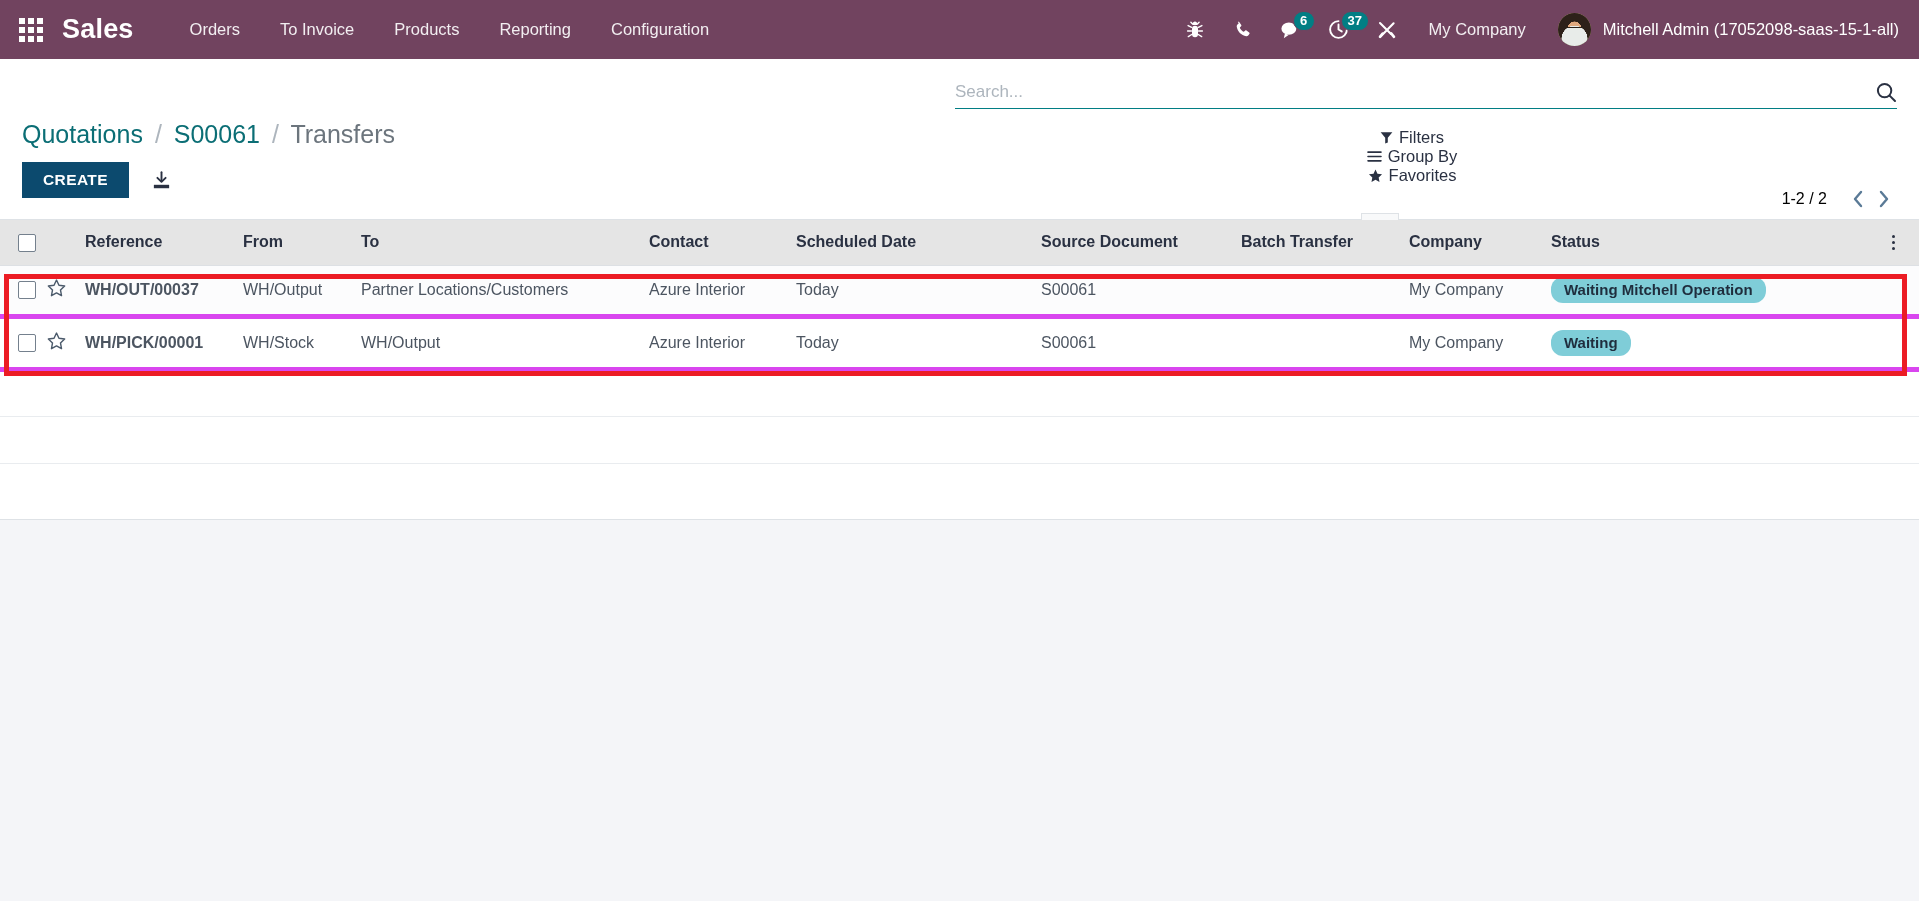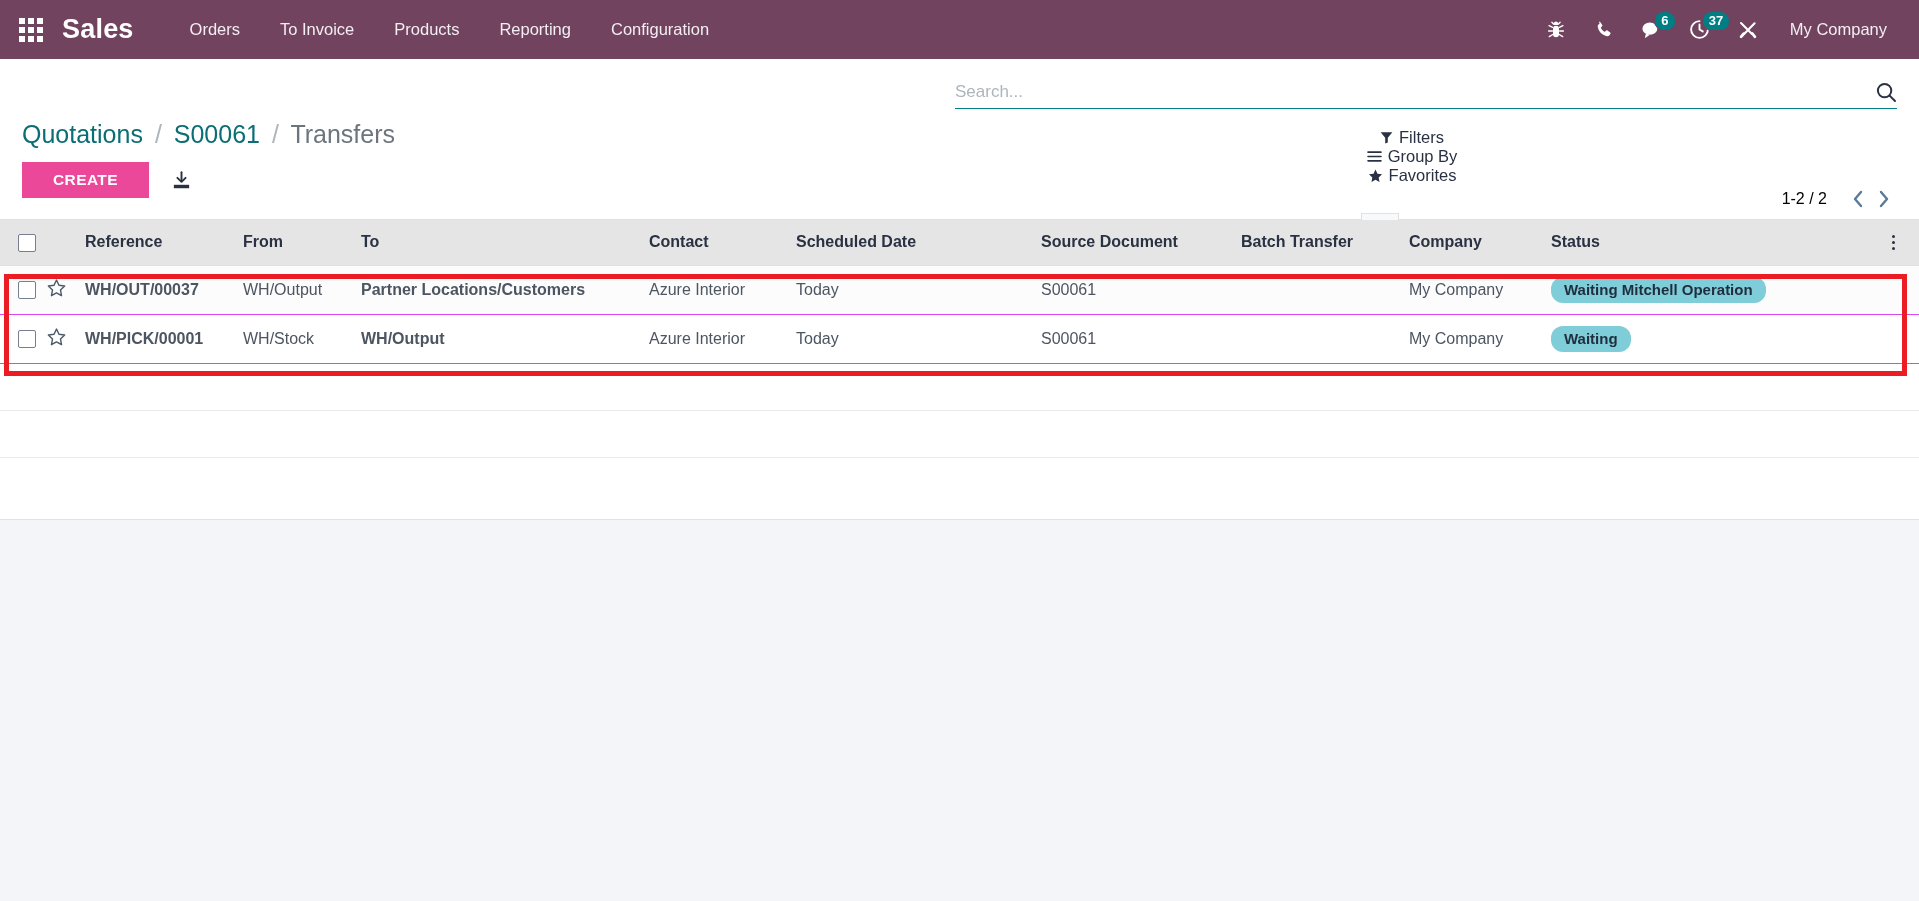--- a/index.html
+++ b/index.html
@@ -155,27 +155,27 @@
   }
   .breadcrumb .crumb-sep { color: #adb5bd; margin: 0 5px; }
   .breadcrumb .crumb-active { color: #6c757d; }
 
   .cp-buttons {
     display: flex;
     align-items: center;
     margin-top: 13px;
   }
   .btn-create {
-    background: #ec4899;
+    background: #0c4a6e;
     color: #ffffff;
     border: none;
     font-size: 15.5px;
     font-weight: bold;
     letter-spacing: .4px;
-    padding: 9px 31px;
+    padding: 9px 21px;
     cursor: pointer;
     font-family: "Liberation Sans", sans-serif;
   }
   .import-icon {
     margin-left: 22px;
     cursor: pointer;
     color: #2a3142;
     display: flex; align-items: center;
   }
 
@@ -286,35 +286,35 @@
     background: #e5e5e5;
     border-bottom: 1px solid #dde0e4;
     white-space: nowrap;
     cursor: pointer;
     user-select: none;
   }
   table.list tbody td {
     font-size: 16px;
     color: #4c5561;
     padding: 11px 8px 11px 0;
-    border-bottom: 1px solid #d946ef;
+    border-bottom: 5px solid #d946ef;
     white-space: nowrap;
     overflow: hidden;
     text-overflow: ellipsis;
   }
   tbody tr.data-row { cursor: pointer; }
   tbody tr.data-row:nth-child(odd) { background: #fcfcfd; }
   tbody tr.empty-row td { border-bottom: 1px solid #e9ecef; height: 47px; }
 
   
   .col-check   { width: 47px; padding-left: 18px !important; }
   .col-star    { width: 38px; }
   .col-ref     { width: 158px; }
   .col-from    { width: 118px; }
-  .col-to      { width: 288px; font-weight: bold; }
+  .col-to      { width: 288px; }
   .col-contact { width: 147px; }
   .col-sched   { width: 245px; }
   .col-source  { width: 200px; }
   .col-batch   { width: 168px; }
   .col-company { width: 142px; }
   .col-status  { width: auto; }
   .col-opts    { width: 32px; }
 
   .cell-ref { font-weight: bold; color: #2a3142; }
   .cell-date { color: #a9792a; color: #ab7a1f; }
@@ -426,20 +426,27 @@
 
     <div class="sys-icon" title="Developer Tools">
       <svg width="20" height="20" viewBox="0 0 20 20" fill="none" stroke="#fff" stroke-width="2.1" stroke-linecap="round">
         <path d="M3 3l11 11M3.4 16.8 16.6 3.3"></path>
         <path d="M14.2 13.4 17 16.8M5.6 13.6 3 16.8" stroke-width="2.6"></path>
       </svg>
     </div>
 
     <div class="company-name">My Company</div>
 
+    <div class="user-menu">
+      <span class="avatar">
+        <span class="face"></span>
+          <span class="glasses"></span>
+      </span>
+      <span class="user-name">Mitchell Admin (17052098-saas-15-1-all)</span>
+    </div>
 
   </div>
 </div>
 
 <div class="control-panel">
 
   <div class="cp-left">
     <div class="breadcrumb">
       <span class="crumb-link">Quotations</span>
       <span class="crumb-sep">/</span>

